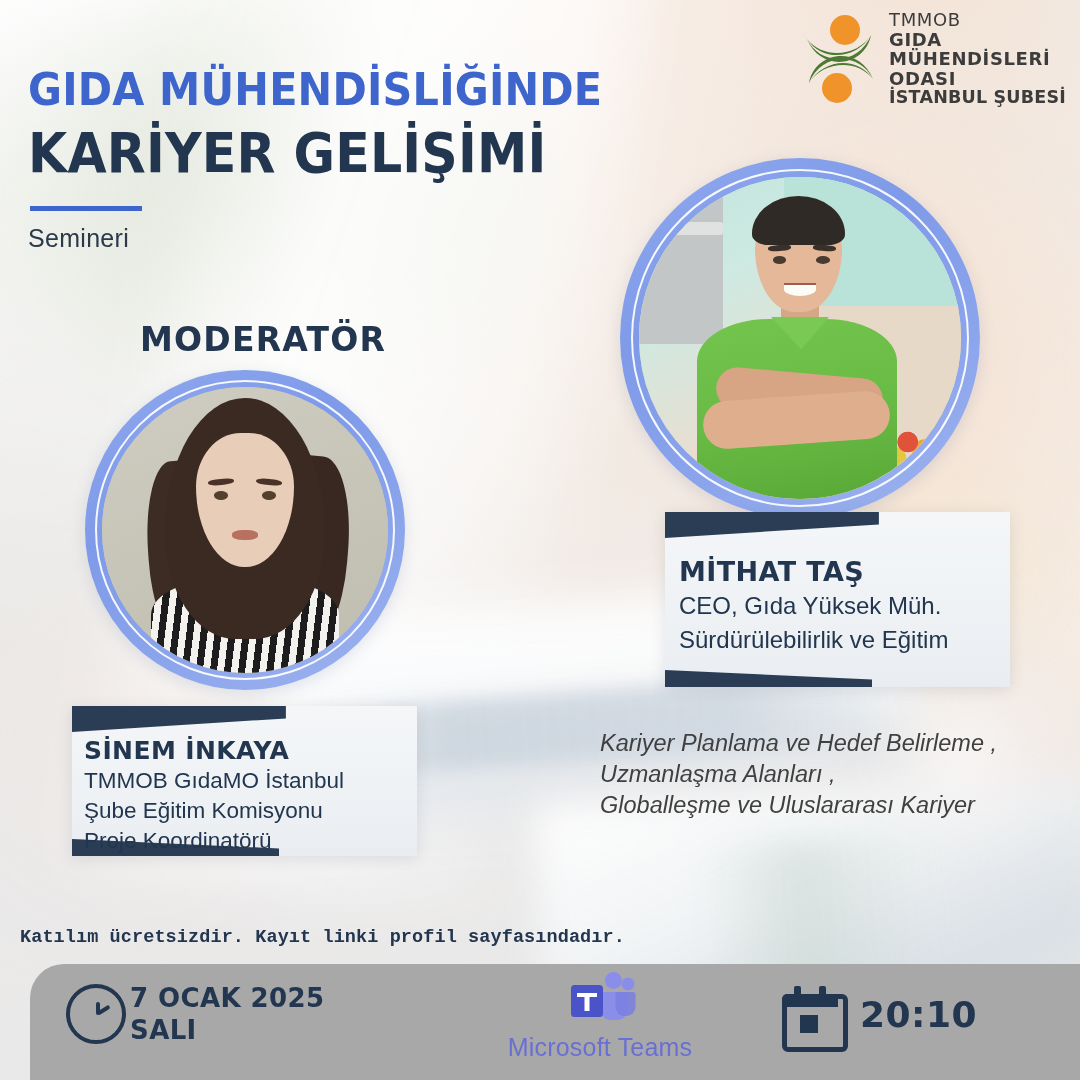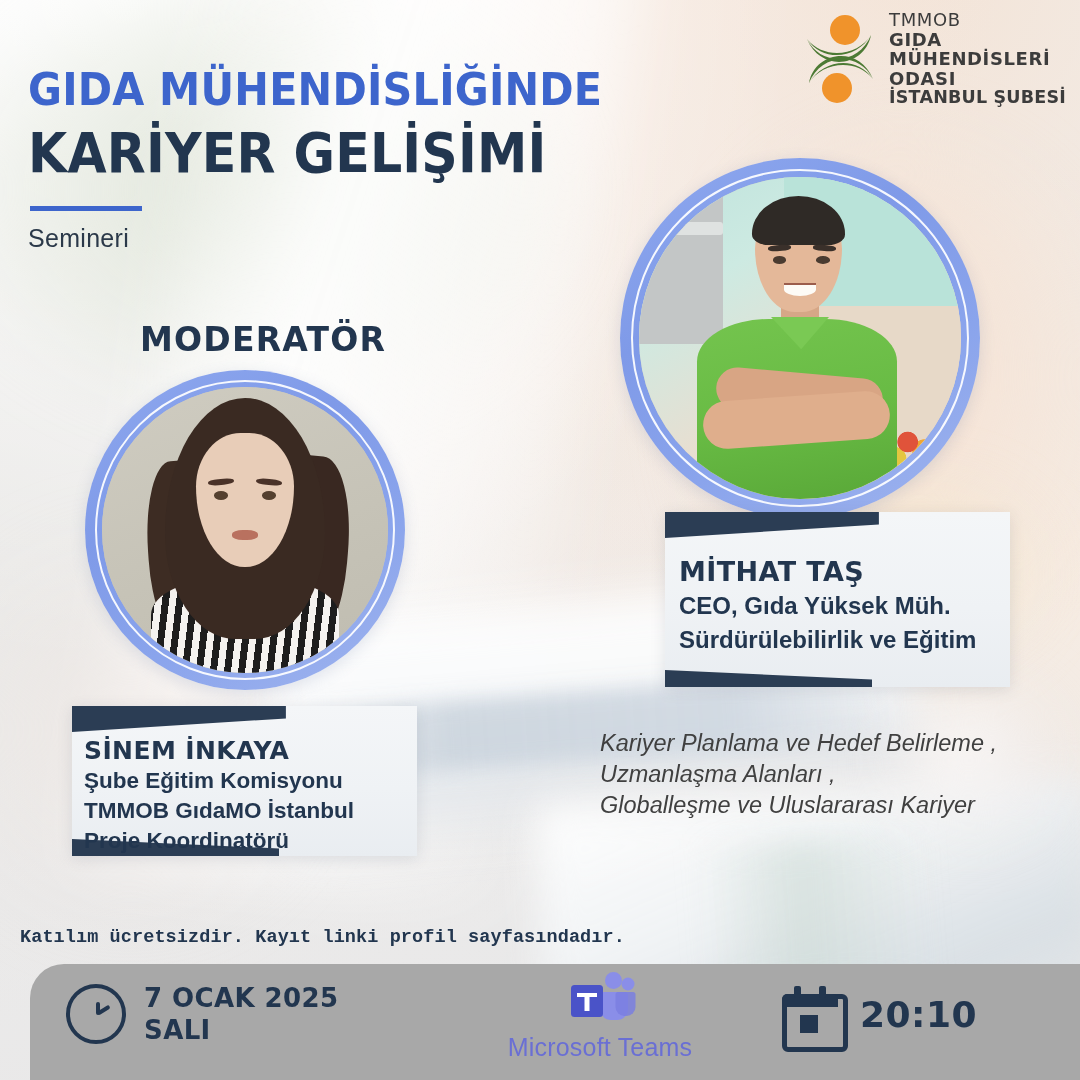--- a/index.html
+++ b/index.html
@@ -164,21 +164,21 @@
 
   
   .card{position:absolute;background:linear-gradient(180deg,#f4f6f8 0%,#eff2f5 55%,#e9edf1 100%);
     box-shadow:0 3px 14px rgba(60,70,90,.13);}
   .card .wedge-top{position:absolute;left:0;top:0;width:62%;height:26px;
     background:#2b3d54;clip-path:polygon(0 0,100% 0,100% 48%,0 100%);}
   .card .wedge-bot{position:absolute;left:0;bottom:0;width:60%;height:17px;
     background:#2b3d54;clip-path:polygon(0 0,100% 56%,100% 100%,0 100%);}
   .card-inner{position:relative;text-align:left;color:#22364f;}
   .card-name{font-weight:700;font-family:"DejaVu Sans",sans-serif;letter-spacing:.4px;}
-  .card-role{font-weight:700;}
+  .card-role{font-weight:400;}
 
   .card-spk{left:665px;top:512px;width:345px;height:175px;}
   .card-spk .card-inner{padding:44px 14px 0;}
   .card-spk .card-name{font-size:27px;}
   .card-spk .card-role{font-size:24px;line-height:30px;margin-top:4px;}
 
   .card-mod{left:72px;top:706px;width:345px;height:150px;}
   .card-mod .card-inner{padding:30px 12px 0;}
   .card-mod .card-name{font-size:25px;}
   .card-mod .card-role{font-size:22.5px;line-height:28px;margin-top:2px;}
@@ -189,21 +189,21 @@
 
   
   .free-note{position:absolute;left:20px;top:927px;
     font-size:18.5px;font-weight:700;color:#22364f;letter-spacing:.1px;
     font-family:Liberation Mono, monospace;}
 
   
   .bottombar{position:absolute;left:30px;bottom:0;width:1050px;height:116px;
     background:#a8a8a8;border-top-left-radius:34px;}
 
-  .date-group{position:absolute;left:36px;top:18px;display:flex;align-items:center;gap:18px;}
+  .date-group{position:absolute;left:36px;top:18px;display:flex;align-items:center;gap:4px;}
   .clock-icon{width:52px;height:52px;border-radius:50%;border:4.5px solid #22364f;position:relative;flex:0 0 auto;}
   .clock-icon .hand-h{position:absolute;left:50%;top:26%;width:3.8px;height:26%;background:#22364f;
     transform-origin:50% 100%;border-radius:2px;}
   .clock-icon .hand-m{position:absolute;left:50%;top:50%;width:3.6px;height:27%;background:#22364f;
     transform-origin:50% 0;transform:rotate(-122deg);border-radius:2px;}
   .date-text{color:#22364f;font-weight:700;font-size:26px;line-height:32px;letter-spacing:.4px;
     font-family:"DejaVu Sans",sans-serif;}
 
   .teams-group{position:absolute;left:455px;top:6px;width:230px;text-align:center;}
   .teams-logo{width:74px;height:60px;margin:0 auto;position:relative;}
@@ -326,22 +326,22 @@
       <div class="card-role">CEO, Gıda Yüksek Müh.</div>
       <div class="card-role">Sürdürülebilirlik ve Eğitim</div>
     </div>
   </div>
 
   <div class="card card-mod">
     <div class="wedge-top"></div>
     <div class="wedge-bot"></div>
     <div class="card-inner">
       <div class="card-name">SİNEM İNKAYA</div>
+      <div class="card-role">TMMOB GıdaMO İstanbul</div>
       <div class="card-role">Şube Eğitim Komisyonu</div>
-      <div class="card-role">TMMOB GıdaMO İstanbul</div>
       <div class="card-role">Proje Koordinatörü</div>
     </div>
   </div>
 
   <div class="topics">
     <div>Kariyer Planlama ve Hedef Belirleme ,</div>
     <div>Uzmanlaşma Alanları  ,</div>
     <div>Globalleşme ve Uluslararası Kariyer</div>
   </div>
 

